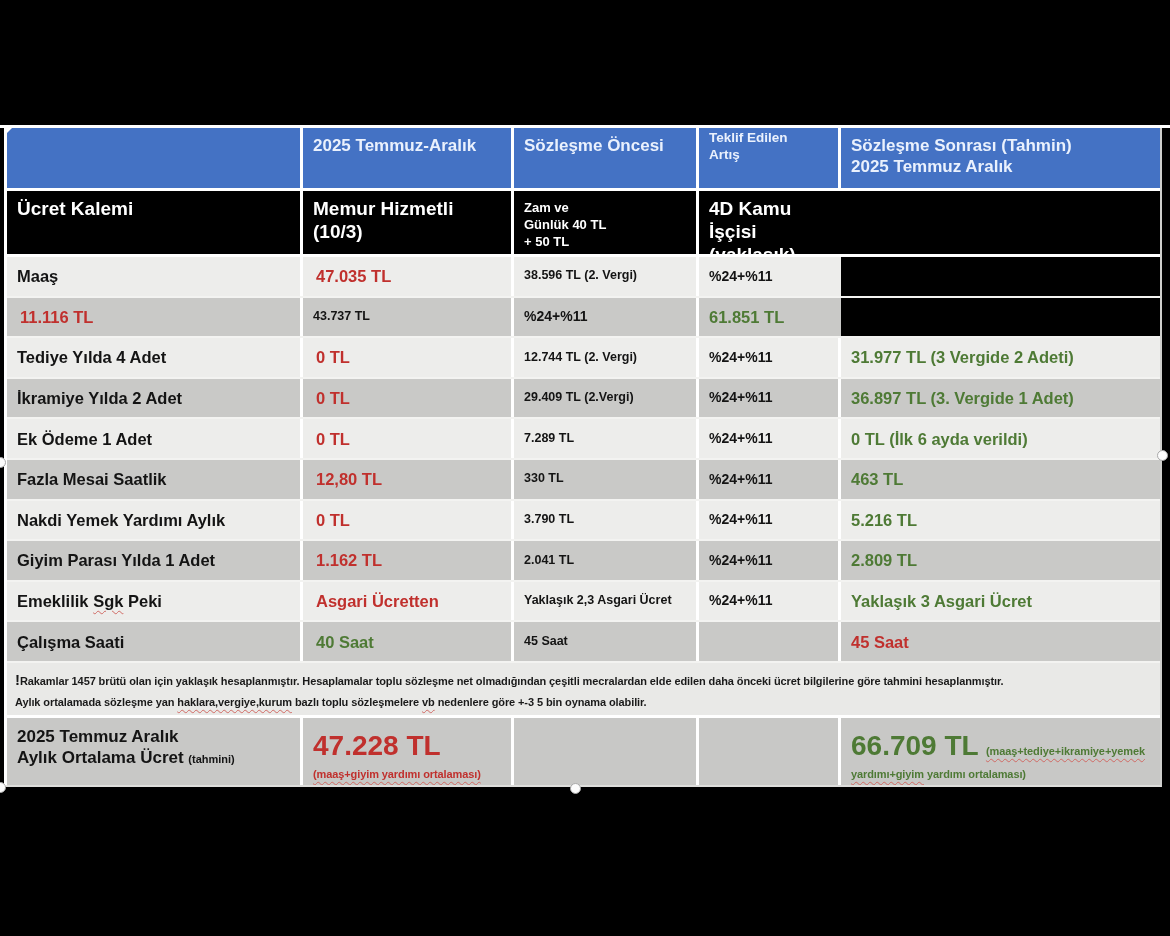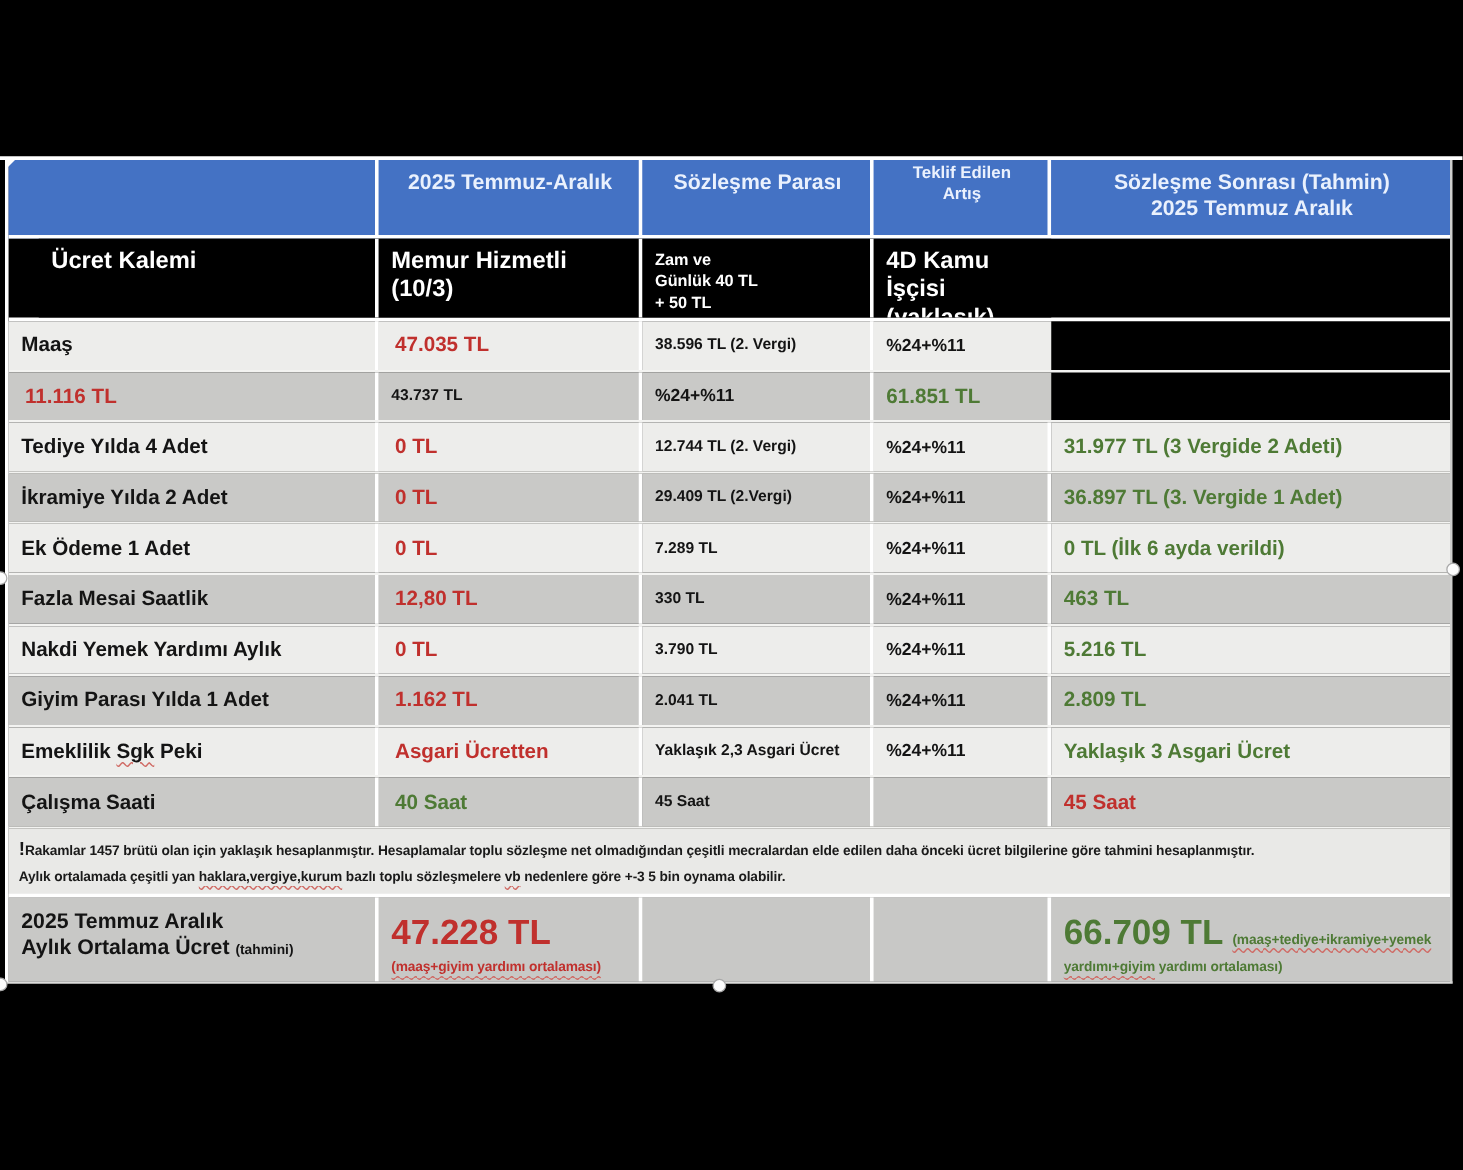--- a/index.html
+++ b/index.html
@@ -11,26 +11,26 @@
   .slide-table{
     position:absolute;left:4px;top:128px;width:1158px;
     border-left:3px solid #fff;border-right:2px solid #cfcfcd;border-bottom:2px solid #dddddb;
     box-sizing:border-box;
   }
   .trow{display:grid;grid-template-columns:296px 211px 185px 142px 1fr;box-sizing:border-box;}
   .cell{box-sizing:border-box;border-right:3px solid #fff;display:flex;flex-direction:column;justify-content:center;overflow:hidden;}
   .cell:last-child{border-right:none;}
   
   .row-blue{height:63px;background:#4472c4;border-bottom:3px solid #fff;}
-  .row-blue .cell{background:#4472c4;color:#eaf1fd;font-size:17px;justify-content:flex-start;padding:7px 8px 0 10px;white-space:pre-line;line-height:1.25;text-align:center;}
+  .row-blue .cell{background:#4472c4;color:#eaf1fd;font-size:17px;justify-content:flex-start;padding:7px 8px 0 10px;white-space:pre-line;line-height:1.25;}
   .row-blue .cell.c4{font-size:13.5px;padding-top:2px;}
   
   .row-black{height:66px;background:#000;border-bottom:3px solid #fff;}
   .row-black .cell{background:#000;color:#fff;justify-content:flex-start;padding:7px 8px 0 10px;line-height:1.2;white-space:pre-line;}
-  .row-black .cell.c1{font-size:19px;margin-left:24px;}
+  .row-black .cell.c1{font-size:19px;}
   .row-black .cell.c2{font-size:19px;}
   .row-black .cell.c3{font-size:14px;padding-top:10px;}
   .row-black .cell.c4{font-size:13px;line-height:1.3;padding-top:9px;}
   .row-black .cell.c5{font-size:19px;}
   
   .trow.light .cell{background:#ededeb;}
   .trow.dark .cell{background:#c9c9c7;}
   .trow.data{height:40.6px;border-bottom:2px solid #f3f3f1;}
   .trow.data .cell{padding:0 20px 0 10px;color:#141414;line-height:1.1;}
   .trow.data .c1{font-size:16.5px;}
@@ -60,21 +60,21 @@
 </head>
 <body>
 
 <div class="top-line"></div>
 
 <div class="slide-table">
 
   <div class="trow row-blue">
     <div class="cell c1"></div>
     <div class="cell c2">2025 Temmuz-Aralık</div>
-    <div class="cell c3">Sözleşme Parası</div>
+    <div class="cell c3">Sözleşme Öncesi</div>
     <div class="cell c4">Teklif Edilen
 Artış</div>
     <div class="cell c5">Sözleşme Sonrası (Tahmin)
 2025 Temmuz Aralık</div>
   </div>
 
   <div class="trow row-black">
     <div class="cell c1">Ücret Kalemi</div>
     <div class="cell c2">Memur Hizmetli (10/3)</div>
     <div class="cell c4">Zam ve
@@ -151,21 +151,21 @@
         <div class="cell c1">Çalışma Saati</div>
         <div class="cell c2 v-green">40 Saat</div>
         <div class="cell c3">45 Saat</div>
         <div class="cell c4"></div>
         <div class="cell c5 v-red">45 Saat</div>
       </div>
     </div>
 
   <div class="row-note">
     <div class="note-line1"><span class="bang">!</span><span>Rakamlar 1457 brütü olan için yaklaşık hesaplanmıştır. Hesaplamalar toplu sözleşme net olmadığından çeşitli mecralardan elde edilen daha önceki ücret bilgilerine göre tahmini hesaplanmıştır.</span></div>
-    <div class="note-line2"><span>Aylık ortalamada çeşitli yan </span><span class="wavy">haklara,vergiye,kurum</span><span> bazlı toplu sözleşmelere </span><span class="wavy">vb</span><span> nedenlere göre +-3 5 bin oynama olabilir.</span></div>
+    <div class="note-line2"><span>Aylık ortalamada sözleşme yan </span><span class="wavy">haklara,vergiye,kurum</span><span> bazlı toplu sözleşmelere </span><span class="wavy">vb</span><span> nedenlere göre +-3 5 bin oynama olabilir.</span></div>
   </div>
 
   <div class="trow row-summary">
     <div class="cell c1">
       <div>2025 Temmuz Aralık</div>
       <div><span>Aylık Ortalama Ücret </span><span class="small">(tahmini)</span></div>
     </div>
     <div class="cell c2" style="display:block;padding-top:10px;">
       <span class="big-val v-red">47.228 TL </span><span class="val-note v-red wavy">(maaş+giyim yardımı ortalaması)</span>
     </div>

